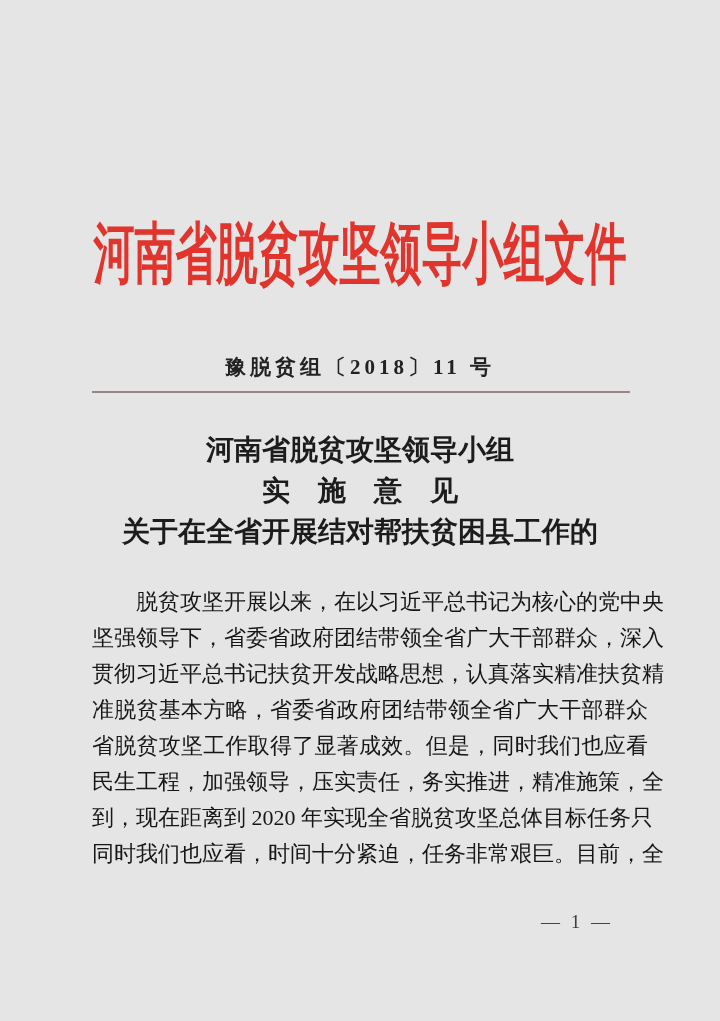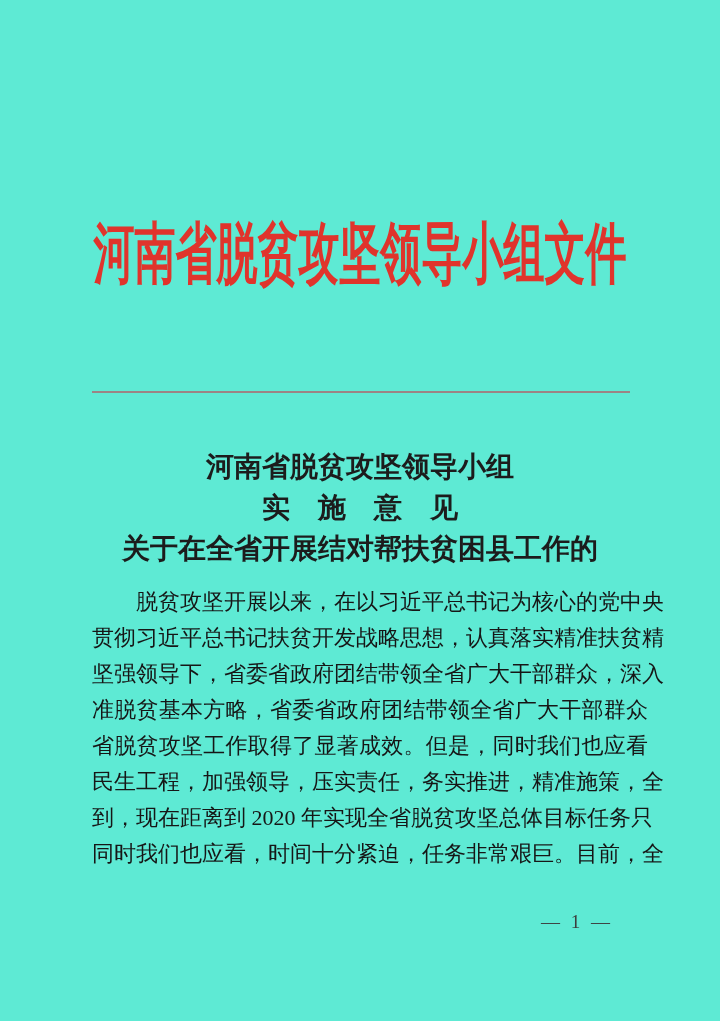--- a/index.html
+++ b/index.html
@@ -4,21 +4,21 @@
 <style>
   html, body {
     margin: 0;
     padding: 0;
     background: #ffffff;
   }
   .page {
     position: relative;
     width: 720px;
     height: 1021px;
-    background: #5eead4;
+    background: #e5e5e5;
     overflow: hidden;
     font-family: "Liberation Serif", "DejaVu Serif", serif;
     color: #1a1a1a;
   }
 
   
   .red-header {
     position: absolute;
     top: 221px;
     left: 0;
@@ -54,21 +54,21 @@
     top: 391px;
     left: 92px;
     width: 538px;
     height: 2px;
     background: #9c8484;
   }
 
   
   .doc-title {
     position: absolute;
-    top: 446px;
+    top: 429px;
     left: 0;
     width: 720px;
     text-align: center;
     font-weight: bold;
     font-size: 28px;
     line-height: 41px;
     color: #1c1c1c;
   }
   .doc-title .line {
     white-space: nowrap;
@@ -112,33 +112,34 @@
     white-space: nowrap;
   }
 </style>
 </head>
 <body>
 
 <div class="page">
 
   <div class="red-header">河南省脱贫攻坚领导小组文件</div>
 
+  <div class="doc-number">豫脱贫组〔2018〕11 号</div>
 
   <div class="separator"></div>
 
   <div class="doc-title">
     <div class="line line1">河南省脱贫攻坚领导小组</div>
     <div class="line line3">实施意见</div>
     <div class="line line2">关于在全省开展结对帮扶贫困县工作的</div>
   </div>
 
   <div class="body-text">
     <div class="body-line first">脱贫攻坚开展以来，在以习近平总书记为核心的党中央</div>
+    <div class="body-line">坚强领导下，省委省政府团结带领全省广大干部群众，深入</div>
     <div class="body-line">贯彻习近平总书记扶贫开发战略思想，认真落实精准扶贫精</div>
-    <div class="body-line">坚强领导下，省委省政府团结带领全省广大干部群众，深入</div>
     <div class="body-line">准脱贫基本方略，省委省政府团结带领全省广大干部群众</div>
     <div class="body-line">省脱贫攻坚工作取得了显著成效。但是，同时我们也应看</div>
     <div class="body-line">民生工程，加强领导，压实责任，务实推进，精准施策，全</div>
     <div class="body-line">到，现在距离到 2020 年实现全省脱贫攻坚总体目标任务只</div>
     <div class="body-line">同时我们也应看，时间十分紧迫，任务非常艰巨。目前，全</div>
   </div>
 
   <div class="page-number">— 1 —</div>
 
 </div>

